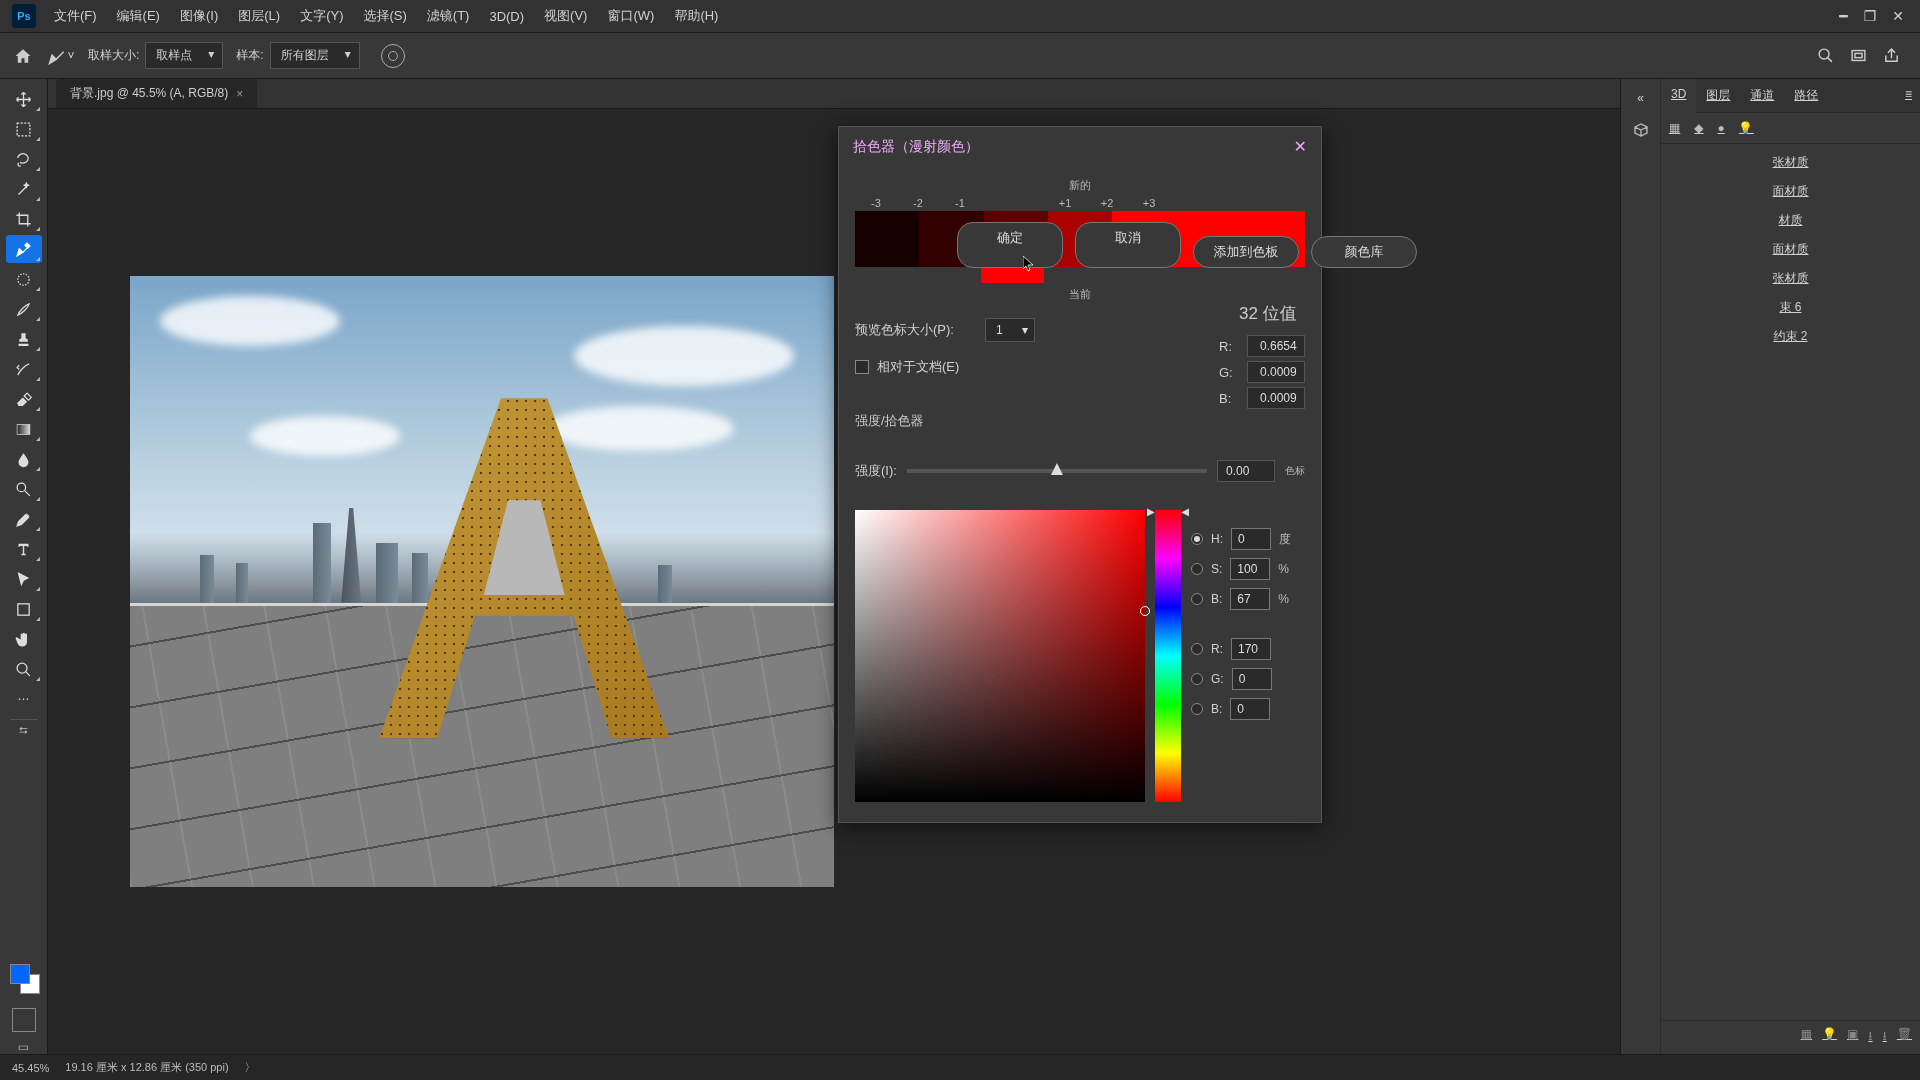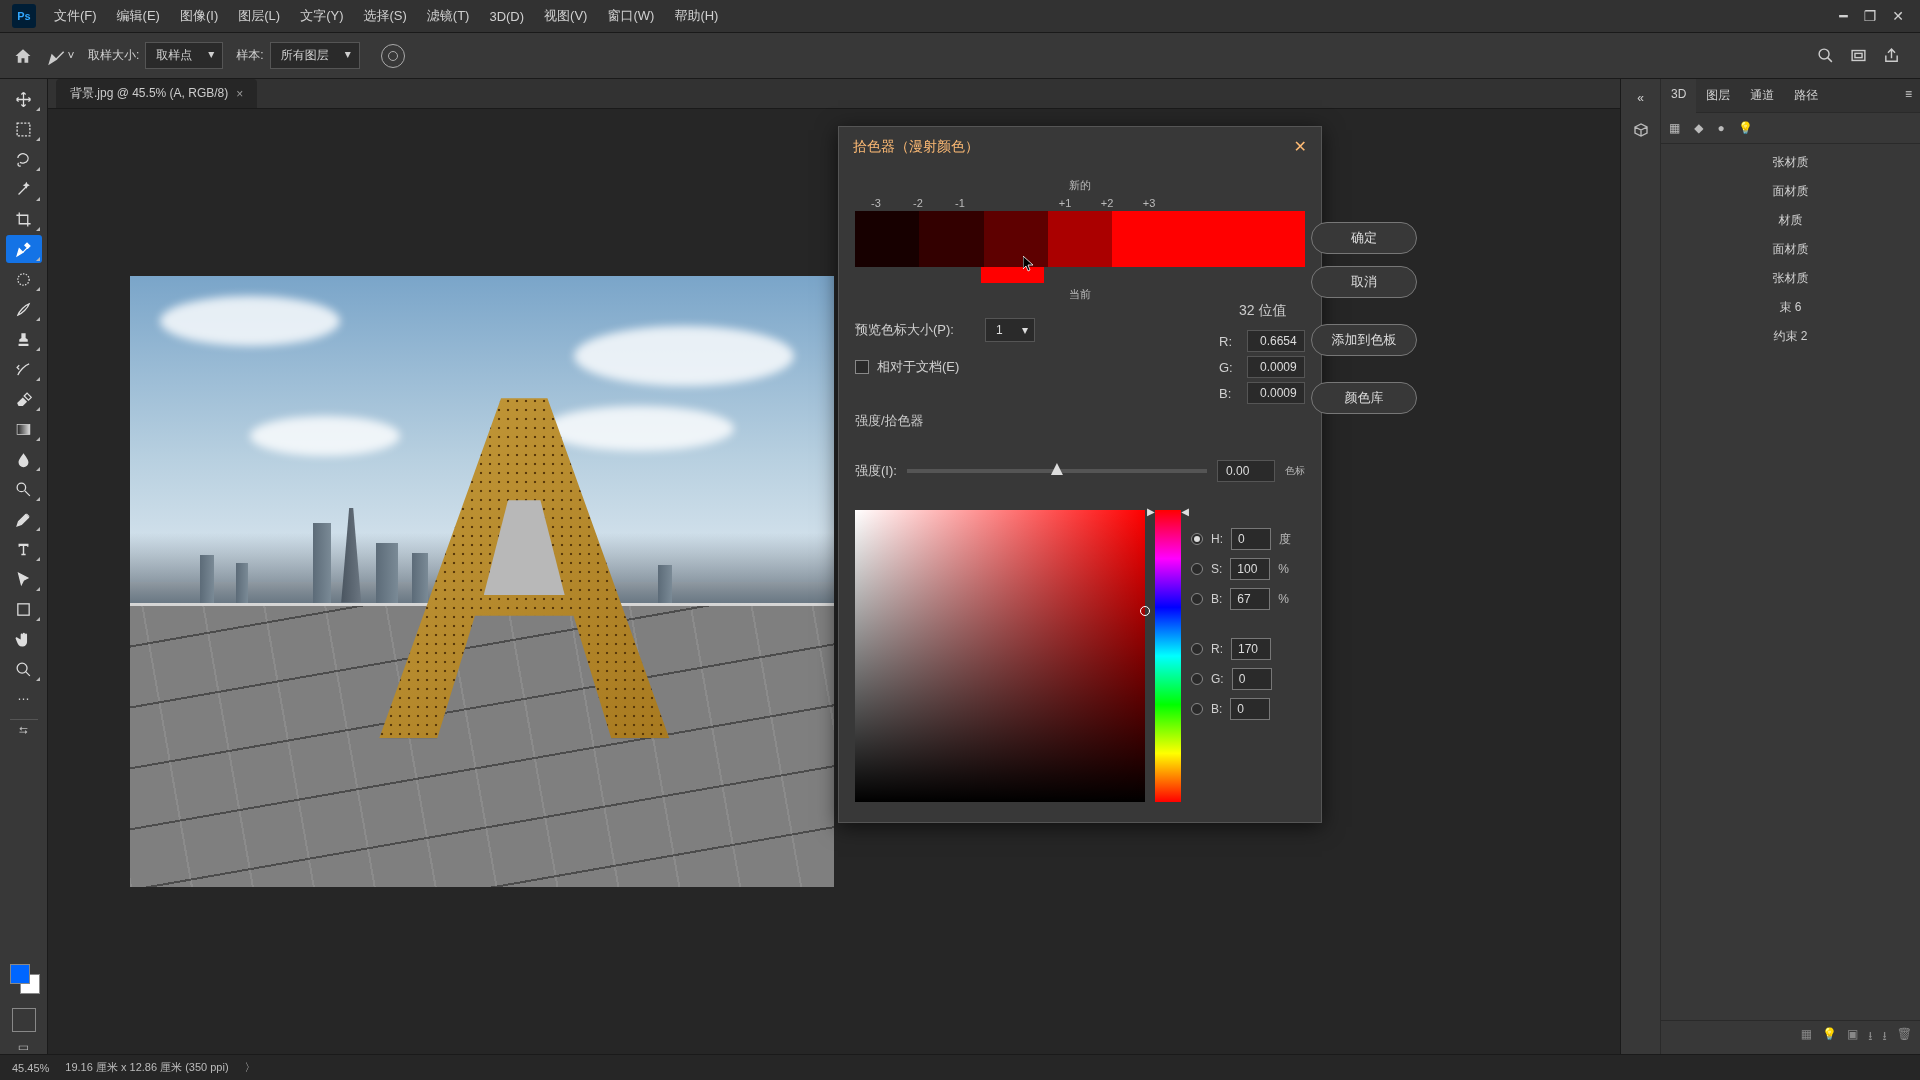--- a/index.html
+++ b/index.html
@@ -50,61 +50,61 @@
 .b4 { left: 40%; width: 16px; height: 50px; }
 .b5 { left: 46%; width: 20px; height: 55px; }
 .ground { position: absolute; top: 54%; left: 0; right: 0; bottom: 0; background: repeating-linear-gradient(80deg, #c0c0c0 0, #c0c0c0 2px, #b0b0b0 2px, #b0b0b0 60px), repeating-linear-gradient(-10deg, transparent 0, transparent 58px, #999 58px, #999 60px), #b8b8b8; background-blend-mode: multiply; }
 .letter-a { position: absolute; left: 56%; top: 20%; transform: translateX(-50%); width: 290px; height: 340px; background: radial-gradient(circle at 3px 3px, #5a3a0a 1.2px, transparent 1.6px), linear-gradient(135deg, #c49a3a, #a87a20); background-size: 9px 9px, 100% 100%; clip-path: polygon(42% 0, 58% 0, 100% 100%, 80% 100%, 67% 64%, 33% 64%, 20% 100%, 0 100%); filter: drop-shadow(4px 6px 8px rgba(0,0,0,0.35)); }
 .letter-a::after { content:""; position:absolute; left:36%; top:30%; width:28%; height:28%; background:#b8b8b8; clip-path: polygon(30% 0, 70% 0, 100% 100%, 0 100%); }
 .cursor-arrow { position: absolute; left: 1023px; top: 256px; width: 12px; height: 16px; z-index: 1000; }
 
 .panels { width: 300px; background: #383838; border-left: 1px solid #1a1a1a; display: flex; }
 .panel-min { width: 40px; display: flex; flex-direction: column; align-items: center; padding-top: 6px; gap: 4px; border-right: 1px solid #2a2a2a; }
 .panel-min span { cursor: pointer; padding: 6px; }
-.panel-body { flex: 1; display: flex; flex-direction: column; }
+.panel-body { flex: 1; display: flex; flex-direction: column; text-decoration: underline; }
 .panel-tabs { display: flex; border-bottom: 1px solid #2a2a2a; background: #323232; font-size: 12px; }
 .panel-tabs span { padding: 8px 10px; cursor: pointer; }
 .panel-tabs span.act { background: #383838; border-bottom: 1px solid #383838; margin-bottom: -1px; }
 .panel-icons { padding: 8px; display: flex; gap: 14px; border-bottom: 1px solid #2a2a2a; }
 .panel-icons span { cursor: pointer; color: #bbb; }
 .panel-list { flex: 1; padding: 4px 0; text-align: center; }
 .plist-item { padding: 6px 14px; font-size: 12px; cursor: pointer; }
 .panel-footer { padding: 6px 8px; display: flex; gap: 10px; justify-content: flex-end; border-top: 1px solid #2a2a2a; color: #888; }
 .panel-footer span { cursor: pointer; }
 
 .dialog { position: absolute; left: 838px; top: 126px; width: 484px; background: #383838; border: 1px solid #555; box-shadow: 0 4px 20px rgba(0,0,0,0.6); z-index: 100; }
-.dlg-title { display: flex; align-items: center; padding: 10px 14px; font-size: 14px; color: #fdba74; }
+.dlg-title { display: flex; align-items: center; padding: 10px 14px; font-size: 14px; color: #f0abfc; }
 .dlg-close { margin-left: auto; cursor: pointer; font-size: 16px; }
 .dlg-body { padding: 12px 16px 20px; }
 .stops-row { display: flex; gap: 0; margin-bottom: 2px; }
 .stop-lbl { width: 42px; text-align: center; font-size: 11px; color: #bbb; }
 .stop-new { text-align: center; font-size: 11px; color: #bbb; margin-bottom: 4px; }
 .swatch-row { display: flex; height: 56px; margin-bottom: 2px; }
 .sw-cell { flex: 1; }
 .swatch-cur { width: 63px; height: 16px; margin-left: 126px; margin-top: -2px; }
 .stop-cur { text-align: center; font-size: 11px; color: #bbb; margin-top: 4px; }
 .dlg-row { display: flex; align-items: center; margin: 16px 0; gap: 10px; }
 .dlg-label { font-size: 13px; min-width: 120px; }
 .dlg-select { background: #2a2a2a; border: 1px solid #555; padding: 4px 24px 4px 10px; color: #ddd; position: relative; width: 50px; }
 .dlg-select::after { content: "▾"; position: absolute; right: 6px; }
 .dlg-check { display: flex; align-items: center; gap: 8px; margin-top: 8px; font-size: 13px; }
 .checkbox { width: 14px; height: 14px; border: 1px solid #888; background: #2a2a2a; }
 .dlg-section { font-size: 13px; margin-top: 36px; color: #ccc; }
 .rgb-col { margin-left: auto; }
-.rgb-head { font-size: 14px; color: #ccc; margin-bottom: 10px; padding-left: 20px; }
+.rgb-head { font-size: 17px; color: #ccc; margin-bottom: 10px; padding-left: 20px; }
 .rgb-row { display: flex; align-items: center; gap: 10px; margin-bottom: 4px; }
 .rgb-row label { width: 18px; font-size: 13px; }
 .rgb-input { background: #2a2a2a; border: 1px solid #555; padding: 3px 12px; color: #ddd; width: 58px; font-size: 12px; }
 .intensity-row { display: flex; align-items: center; gap: 10px; margin-top: 30px; }
 .slider { flex: 1; height: 4px; background: #555; position: relative; cursor: pointer; }
 .slider-thumb { position: absolute; width: 12px; height: 12px; background: #ddd; clip-path: polygon(50% 0, 100% 100%, 0 100%); left: 50%; top: -6px; transform: translateX(-50%); }
 .int-input { background: #2a2a2a; border: 1px solid #555; padding: 3px 8px; color: #ddd; width: 58px; font-size: 12px; }
 .int-label { font-size: 10px; color: #bbb; }
 
-.btn-col { position: absolute; right: -112px; top: 44px; display: flex; flex-direction: column; gap: 12px; }
+.btn-col { position: absolute; right: -112px; top: 44px; display: flex; flex-direction: row; gap: 12px; }
 .dlg-btn { background: #383838; border: 1px solid #777; border-radius: 16px; padding: 6px 0; width: 106px; text-align: center; cursor: pointer; font-size: 13px; color: #ddd; }
 
 .picker-area { margin-top: 28px; display: flex; gap: 10px; }
 .satval { width: 290px; height: 292px; position: relative; cursor: crosshair; background: linear-gradient(to top, #000, transparent), linear-gradient(to right, #fff, #f00); }
 .satval-ring { position: absolute; width: 10px; height: 10px; border: 1.5px solid #fff; border-radius: 50%; right: -5px; top: 96px; }
 .hue-strip { width: 26px; height: 292px; background: linear-gradient(to bottom, #f00, #f0f, #00f, #0ff, #0f0, #ff0, #f00); position: relative; cursor: pointer; }
 .hue-arrows { position: absolute; left: -8px; right: -8px; top: -4px; display: flex; justify-content: space-between; font-size: 10px; color: #ddd; }
 
 .hsb-col { display: flex; flex-direction: column; gap: 8px; padding-top: 18px; }
 .hsb-row { display: flex; align-items: center; gap: 8px; }

